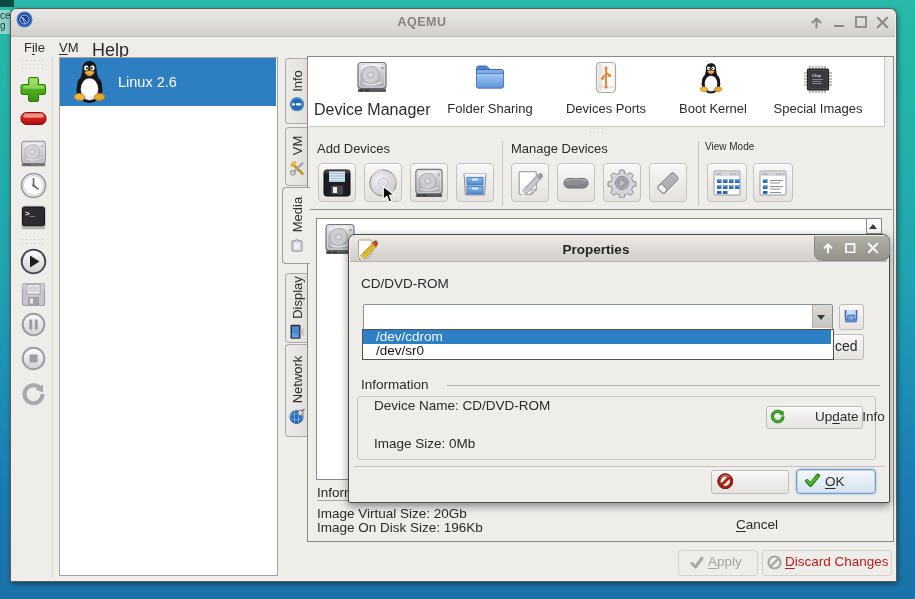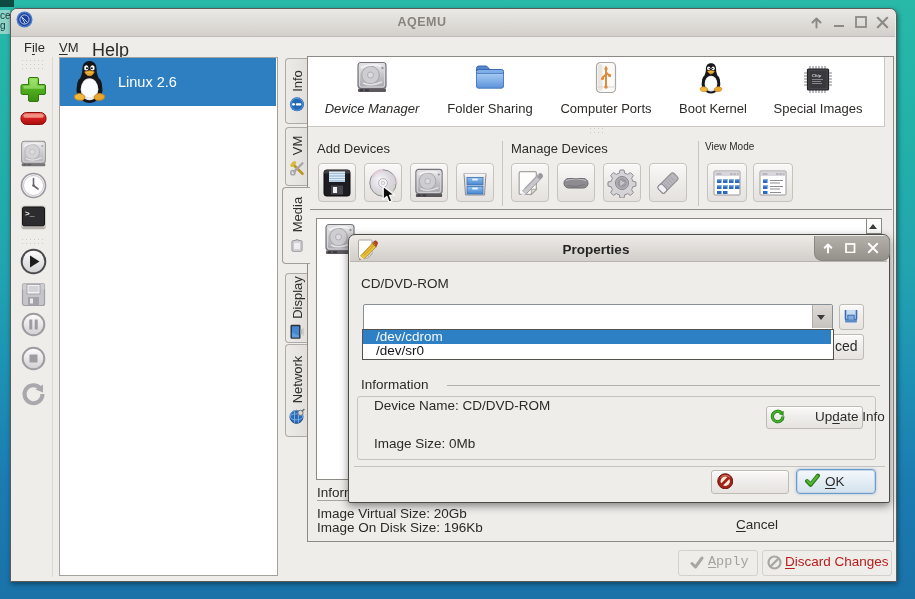--- a/index.html
+++ b/index.html
@@ -250,40 +250,40 @@
 <svg class="abs" style="left:70px;top:59px;" width="39" height="46">
     <use href="#tux"></use>
   </svg>
 <div class="abs" style="left:118px;top:74px;font-size:14.5px;color:#fff;">Linux 2.6</div>
 
 <div class="abs" style="left:307px;top:56px;width:585px;height:484px;background:#efedea;border:1px solid #8d8a85;"></div>
 <div class="abs" style="left:308px;top:57px;width:576px;height:69px;background:#fff;border-right:1px solid #cbc8c3;border-bottom:1px solid #cbc8c3;"></div>
 <svg class="abs" style="left:356px;top:61px;" width="32" height="32">
     <use href="#hdd"></use>
   </svg>
-<div class="txt" style="left:314px;top:101px;width:116px;text-align:center;font-size:13px;font-style:italic;">Device Manager</div>
+<div class="txt" style="left:314px;top:101px;width:116px;text-align:center;font-size:16px;">Device Manager</div>
 <svg class="abs" style="left:474px;top:62px;" width="32" height="31" viewBox="0 0 32 31">
 <path d="M2.5 9 v-2.5 q0-2.5 2.5-2.5 h7.5 l3.5 3.5 h-13.5 z" fill="#5585cc" stroke="#3a68b0" stroke-width="1"></path>
 <rect x="2.5" y="7.5" width="27" height="18.5" rx="2" fill="url(#folg)" stroke="#3a68b0" stroke-width="1"></rect>
 <path d="M2.5 11.5 h27 v12.5 q0 2-2 2 h-23 q-2 0-2-2 z" fill="url(#folg2)" stroke="#4a78c0" stroke-width=".8"></path>
 </svg>
 <div class="txt" style="left:440px;top:101px;width:100px;text-align:center;font-size:13px;">Folder Sharing</div>
 <svg class="abs" style="left:590px;top:61px;" width="32" height="33" viewBox="0 0 32 33">
 <rect x="6.5" y="1.5" width="19" height="30" rx="4" fill="#fbfaf9" stroke="#aaa7a2" stroke-width="1.2"></rect>
 <rect x="8" y="3" width="4.5" height="27" rx="2" fill="#e9e6e2"></rect>
 <path d="M6.5 26 h19" stroke="#d8d5d0" stroke-width="1"></path>
 <g stroke="#e08838" stroke-width="1.9" fill="none">
 <path d="M16 25 V8 M16 13.5 L12.5 16.5 M16 11.5 L19.5 14.5"></path>
 </g>
 <path d="M16 4.5 L18 8.5 H14 Z" fill="#e08838"></path>
 <circle cx="12.5" cy="17.5" r="1.5" fill="#e08838"></circle>
 <rect x="18.4" y="13.3" width="2.6" height="2.6" fill="#e08838"></rect>
 <circle cx="16" cy="26" r="1.7" fill="#e08838"></circle>
 </svg>
-<div class="txt" style="left:549px;top:101px;width:114px;text-align:center;font-size:13px;">Computer Ports</div>
+<div class="txt" style="left:549px;top:101px;width:114px;text-align:center;font-size:13px;">Devices Ports</div>
 <svg class="abs" style="left:697px;top:62px;" width="28" height="33">
     <use href="#tux"></use>
   </svg>
 <div class="txt" style="left:675px;top:101px;width:76px;text-align:center;font-size:13px;">Boot Kernel</div>
 <svg class="abs" style="left:802px;top:64px;" width="32" height="31" viewBox="0 0 32 31">
 <g stroke="#88858b" stroke-width="1.1">
 <path d="M8 6 v-4 M11 6 v-4 M14 6 v-4 M17 6 v-4 M20 6 v-4 M23 6 v-4"></path>
 <path d="M8 29 v-4 M11 29 v-4 M14 29 v-4 M17 29 v-4 M20 29 v-4 M23 29 v-4"></path>
 <path d="M6 9 h-4 M6 12 h-4 M6 15 h-4 M6 18 h-4 M6 21 h-4"></path>
 <path d="M30 9 h-4 M30 12 h-4 M30 15 h-4 M30 18 h-4 M30 21 h-4"></path>
@@ -445,21 +445,21 @@
 <div class="txt" style="left:317px;top:485px;">Information</div>
 <div class="abs" style="left:317px;top:500px;width:565px;height:1px;background:#a8a5a0;"></div>
 <div class="txt" style="left:317px;top:505.5px;">Image Virtual Size: 20Gb</div>
 <div class="txt" style="left:317px;top:519.5px;">Image On Disk Size: 196Kb</div>
 
 <div class="abs" style="left:678px;top:550px;width:78px;height:24px;border:1px solid #d4d1cc;border-radius:3px;"></div>
 <div class="abs" style="left:762px;top:550px;width:128px;height:24px;border:1px solid #d4d1cc;border-radius:3px;"></div>
 <svg class="abs" style="left:690px;top:556px;" width="14" height="13" viewBox="0 0 14 13">
     <path d="M2 7.5 L5.5 11 L12 2" stroke="#aaa7a2" stroke-width="3" fill="none" stroke-linecap="round" stroke-linejoin="round"></path>
   </svg>
-<div class="txt" style="left:708px;top:554px;color:#a6a39e;font-family:Liberation Mono, monospace;"><u>A</u>pply</div>
+<div class="txt" style="left:708px;top:554px;color:#a6a39e;"><u>A</u>pply</div>
 <svg class="abs" style="left:767px;top:555px;" width="15" height="15" viewBox="0 0 15 15">
     <circle cx="7.5" cy="7.5" r="6" fill="none" stroke="#aaa7a2" stroke-width="2.2"></circle>
     <path d="M3.6 11.4 L11.4 3.6" stroke="#aaa7a2" stroke-width="2.2"></path>
   </svg>
 <div class="txt" style="left:785px;top:554px;color:#b91c1c;"><u>D</u>iscard Changes</div>
 
 <div class="tab" style="top:57.5px;height:64px;">
  <div class="rt">
       <svg width="15" height="15" viewBox="0 0 15 15">
         <circle cx="7.5" cy="7.5" r="7" fill="#2268b4"></circle>

